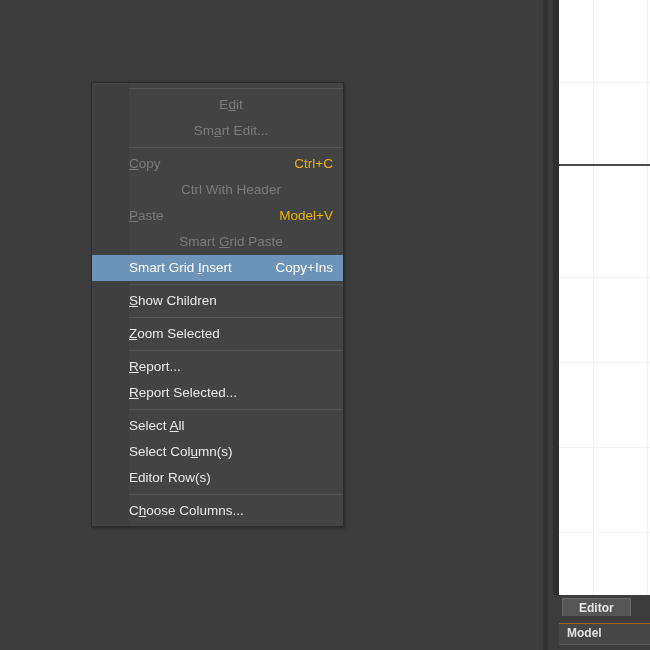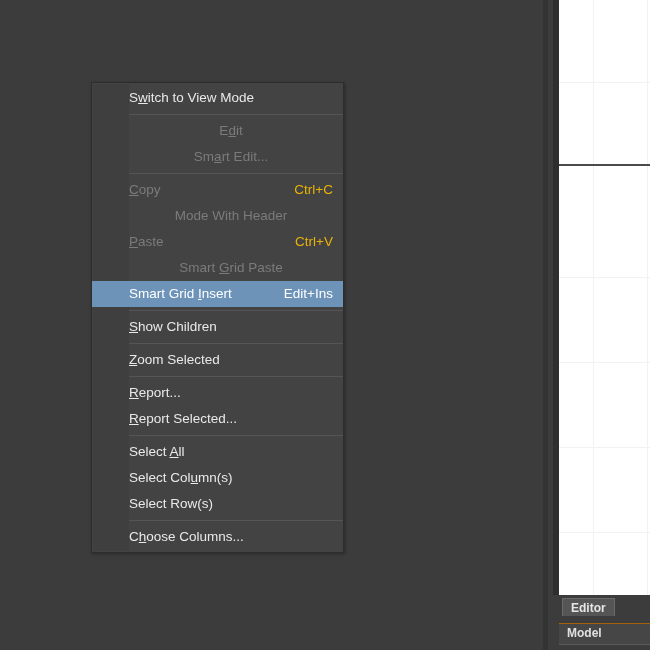--- a/index.html
+++ b/index.html
@@ -86,21 +86,21 @@
     top: 595px;
     width: 91px;
     height: 26px;
     background: #3c3c3c;
   }
   #tab-editor {
     position: absolute;
     left: 3px;
     top: 3px;
     height: 18px;
-    padding: 0 8px;
+    padding: 0 16px;
     background: #555555;
     border: 1px solid #6a6a6a;
     border-bottom: none;
     color: #e6e6e6;
     font-size: 12px;
     line-height: 18px;
     font-weight: bold;
     box-sizing: border-box;
     white-space: nowrap;
   }
@@ -236,48 +236,45 @@
 
   <div id="model-panel">
     <div id="model-header">Model</div>
     <div id="model-body"></div>
   </div>
 </div>
 
 <div id="context-menu">
   <div id="menu-gutter"></div>
 
-<div class="menu-item">
-      <span class="menu-label">S<span class="accel">w</span>itch to View Mode</span>
-    </div>
     <div class="menu-sep"></div>
     <div class="menu-item disabled">
       <span class="menu-label">E<span class="accel">d</span>it</span>
     </div>
     <div class="menu-item disabled">
       <span class="menu-label">Sm<span class="accel">a</span>rt Edit...</span>
     </div>
     <div class="menu-sep"></div>
     <div class="menu-item disabled">
       <span class="menu-label"><span class="accel">C</span>opy</span>
       <span class="menu-shortcut">Ctrl+C</span>
     </div>
     <div class="menu-item disabled">
-      <span class="menu-label">Mode With Header</span>
+      <span class="menu-label">Ctrl With Header</span>
     </div>
     <div class="menu-item disabled">
       <span class="menu-label"><span class="accel">P</span>aste</span>
-      <span class="menu-shortcut">Ctrl+V</span>
+      <span class="menu-shortcut">Model+V</span>
     </div>
     <div class="menu-item disabled">
       <span class="menu-label">Smart <span class="accel">G</span>rid Paste</span>
     </div>
     <div class="menu-item selected">
       <span class="menu-label">Smart Grid <span class="accel">I</span>nsert</span>
-      <span class="menu-shortcut">Edit+Ins</span>
+      <span class="menu-shortcut">Copy+Ins</span>
     </div>
     <div class="menu-sep"></div>
     <div class="menu-item">
       <span class="menu-label"><span class="accel">S</span>how Children</span>
     </div>
     <div class="menu-sep"></div>
     <div class="menu-item">
       <span class="menu-label"><span class="accel">Z</span>oom Selected</span>
     </div>
     <div class="menu-sep"></div>
@@ -288,19 +285,19 @@
       <span class="menu-label"><span class="accel">R</span>eport Selected...</span>
     </div>
     <div class="menu-sep"></div>
     <div class="menu-item">
       <span class="menu-label">Select <span class="accel">A</span>ll</span>
     </div>
     <div class="menu-item">
       <span class="menu-label">Select Col<span class="accel">u</span>mn(s)</span>
     </div>
     <div class="menu-item">
-      <span class="menu-label">Select Row(s)</span>
+      <span class="menu-label">Editor Row(s)</span>
     </div>
     <div class="menu-sep"></div>
     <div class="menu-item">
       <span class="menu-label">C<span class="accel">h</span>oose Columns...</span>
     </div>
   </div>
 
 </body></html>

